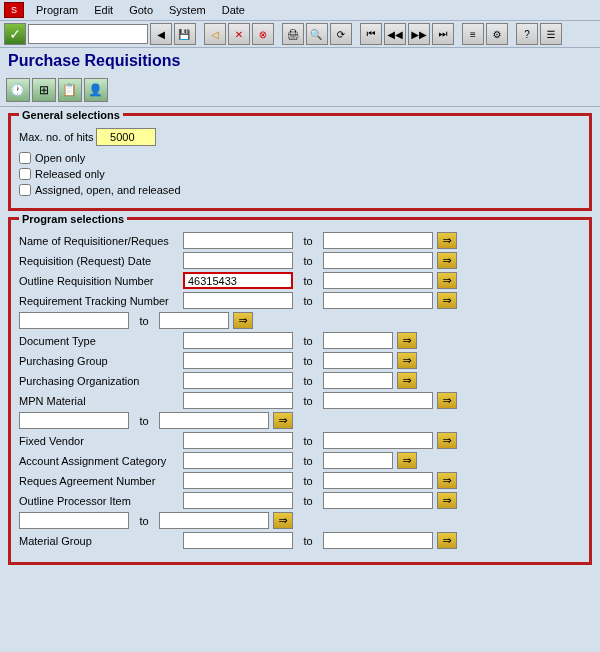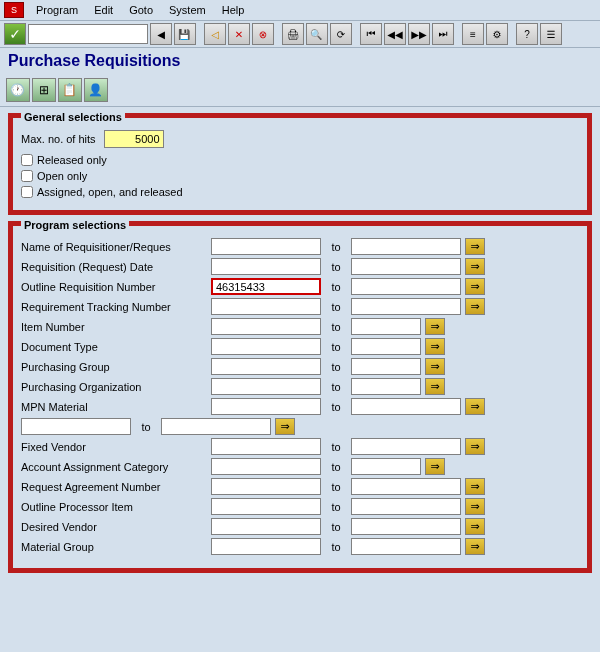--- a/index.html
+++ b/index.html
@@ -92,53 +92,53 @@
 
     
     .main-content {
       background: #d4e0ec;
       padding: 6px 8px;
       height: calc(652px - 120px);
       overflow-y: auto;
     }
     .section-header {
       position: relative;
-      border: 5px solid #b91c1c;
+      border: 3px solid #b91c1c;
       margin-bottom: 6px;
       padding: 8px 8px 6px 8px;
     }
     .section-header-label {
       position: absolute;
       top: -7px;
       left: 8px;
       background: #d4e0ec;
       padding: 0 3px;
       font-size: 11px;
       font-weight: bold;
     }
 
     
     .gen-sel-content {
       padding: 4px 0 2px 0;
     }
     .hits-row {
       display: flex;
       align-items: center;
-      gap: 8px;
+      gap: 2px;
       margin-bottom: 6px;
     }
     .hits-label { font-size: 11px; }
     .hits-value {
       width: 60px;
       height: 18px;
       background: #ffff99;
       border: 1px solid #808080;
       font-size: 11px;
       text-align: right;
-      padding: 1px 3px;
+      padding: 1px 20px;
       display: flex;
       align-items: center;
       justify-content: flex-end;
     }
     .checkbox-row {
       display: flex;
       align-items: center;
       gap: 4px;
       margin-bottom: 4px;
     }
@@ -147,21 +147,21 @@
 
     
     .prog-sel-content { padding: 4px 0; }
     .field-row {
       display: flex;
       align-items: center;
       margin-bottom: 3px;
       gap: 0;
     }
     .field-label {
-      width: 190px;
+      width: 164px;
       font-size: 11px;
       flex-shrink: 0;
     }
     .field-input {
       width: 110px;
       height: 17px;
       border: 1px solid #808080;
       background: white;
       font-size: 11px;
       padding: 1px 3px;
@@ -213,21 +213,21 @@
   </style>
 </head>
 <body>
 
 <div class="menu-bar">
   <div style="width:20px;height:16px;background:#cc0000;border:1px solid #800000;margin-right:4px;display:flex;align-items:center;justify-content:center;font-size:9px;color:white;">S</div>
   <span class="menu-item">Program</span>
   <span class="menu-item">Edit</span>
   <span class="menu-item">Goto</span>
   <span class="menu-item">System</span>
-  <span class="menu-item">Help</span>
+  <span class="menu-item">Date</span>
 </div>
 
 <div class="toolbar">
 
   <button class="tb-btn" style="background:linear-gradient(180deg,#80c040,#408020);color:white;font-size:14px;">✓</button>
   <input class="toolbar-input" type="text" style="">
   <button class="tb-btn">◀</button>
   <button class="tb-btn">💾</button>
   <div class="tb-sep"></div>
   <button class="tb-btn" style="color:#cc8800;">◁</button>
@@ -265,25 +265,25 @@
 
   <div class="section-header">
     <span class="section-header-label">General selections</span>
     <div class="gen-sel-content">
       <div class="hits-row">
         <span class="hits-label">Max. no. of hits</span>
         <div class="hits-value">5000</div>
       </div>
       <div class="checkbox-row">
         <input type="checkbox" style="">
-        <span class="checkbox-label">Released only</span>
+        <span class="checkbox-label">Open only</span>
       </div>
       <div class="checkbox-row">
         <input type="checkbox" style="">
-        <span class="checkbox-label">Open only</span>
+        <span class="checkbox-label">Released only</span>
       </div>
       <div class="checkbox-row">
         <input type="checkbox" style="">
         <span class="checkbox-label">Assigned, open, and released</span>
       </div>
     </div>
   </div>
 
   <div class="section-header">
     <span class="section-header-label">Program selections</span>
@@ -311,21 +311,20 @@
           <button class="arrow-btn"></button>
         </div>
         <div class="field-row">
           <span class="field-label">Requirement Tracking Number</span>
           <input type="text" class="field-input" style="">
           <span class="to-label">to</span>
           <input type="text" class="field-input-right" style="">
           <button class="arrow-btn"></button>
         </div>
         <div class="field-row">
-          <span class="field-label">Item Number</span>
           <input type="text" class="field-input" style="">
           <span class="to-label">to</span>
           <input type="text" class="field-input-small" style="">
           <button class="arrow-btn"></button>
         </div>
         <div class="field-row">
           <span class="field-label">Document Type</span>
           <input type="text" class="field-input" style="">
           <span class="to-label">to</span>
           <input type="text" class="field-input-small" style="">
@@ -366,35 +365,34 @@
           <button class="arrow-btn"></button>
         </div>
         <div class="field-row">
           <span class="field-label">Account Assignment Category</span>
           <input type="text" class="field-input" style="">
           <span class="to-label">to</span>
           <input type="text" class="field-input-small" style="">
           <button class="arrow-btn"></button>
         </div>
         <div class="field-row">
-          <span class="field-label">Request Agreement Number</span>
+          <span class="field-label">Reques Agreement Number</span>
           <input type="text" class="field-input" style="">
           <span class="to-label">to</span>
           <input type="text" class="field-input-right" style="">
           <button class="arrow-btn"></button>
         </div>
         <div class="field-row">
           <span class="field-label">Outline Processor Item</span>
           <input type="text" class="field-input" style="">
           <span class="to-label">to</span>
           <input type="text" class="field-input-right" style="">
           <button class="arrow-btn"></button>
         </div>
         <div class="field-row">
-          <span class="field-label">Desired Vendor</span>
           <input type="text" class="field-input" style="">
           <span class="to-label">to</span>
           <input type="text" class="field-input-right" style="">
           <button class="arrow-btn"></button>
         </div>
         <div class="field-row">
           <span class="field-label">Material Group</span>
           <input type="text" class="field-input" style="">
           <span class="to-label">to</span>
           <input type="text" class="field-input-right" style="">

